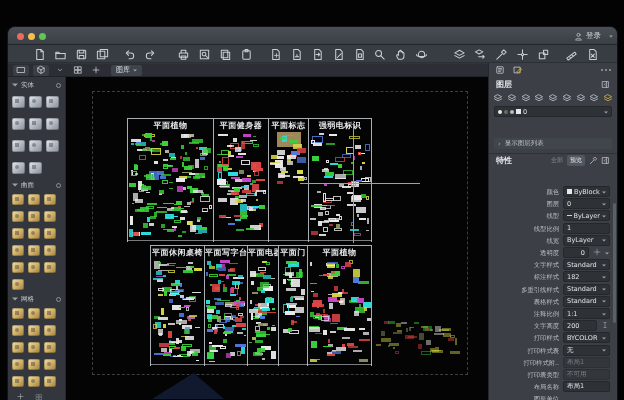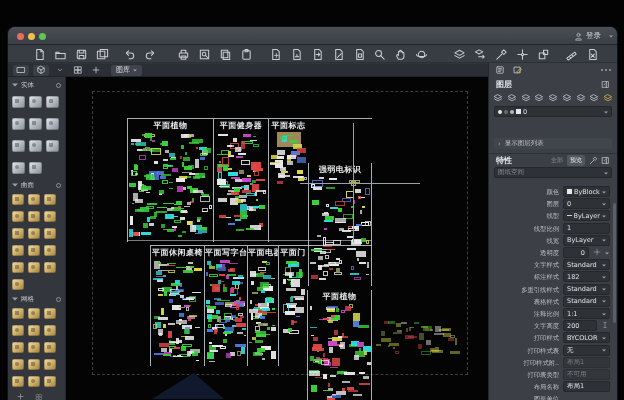--- a/index.html
+++ b/index.html
@@ -37,21 +37,21 @@
   .pcell.silver{background:linear-gradient(135deg,#e7eaee,#b9bfc7 45%,#868d97);}
   .pcell.tan{background:linear-gradient(135deg,#f0dfae,#d3b269 50%,#9e7f3e);}
   .pcell span{position:absolute;left:3px;top:3px;width:4px;height:4px;background:rgba(30,30,34,.35);}
   .pcell span.rnd{border-radius:50%;}
   .pfoot{display:flex;gap:10px;padding:2px 8px;align-items:center;}
   
   .canvas{position:absolute;left:58px;top:50px;width:422px;bottom:0;background:#040404;overflow:hidden;}
   .dashed{position:absolute;left:26px;top:14px;width:376px;height:284px;border:1px dashed #3c3e40;}
   .draw-row{position:absolute;border-top:1px solid rgba(198,204,210,.85);border-bottom:1px solid rgba(198,204,210,.6);}
   .draw-col{position:absolute;top:0;border-left:1px solid rgba(198,204,210,.85);overflow:hidden;}
-  .draw-col.last{border-right:1px solid rgba(198,204,210,.85);margin-top:44px;}
+  .draw-col.last{border-right:1px solid rgba(198,204,210,.85);}
   .draw-title{position:absolute;left:0;right:0;top:1px;text-align:center;font-size:8px;font-weight:bold;color:#e8eaec;letter-spacing:.5px;white-space:nowrap;}
   .xh{position:absolute;background:#9ba1a7;}
   .pickbox{position:absolute;width:5px;height:5px;border:1px solid #9ba1a7;background:transparent;}
   .ucs{position:absolute;left:86px;top:296px;width:72px;height:26px;background:#131c33;clip-path:polygon(0 100%,100% 100%,58% 0);opacity:.9;}
   
   .rpanel{position:absolute;right:0;top:36px;width:129px;bottom:0;background:#3c4046;border-left:1px solid #24272b;font-size:6.5px;overflow:hidden;}
   .rstrip{position:absolute;left:0;top:0;right:0;height:14px;display:flex;align-items:center;padding:0 6px;gap:8px;}
   .dots{margin-left:auto;display:flex;gap:2px;}
   .dots i{width:2px;height:2px;border-radius:50%;background:#9aa0a7;}
   .rph{position:absolute;left:0;right:0;display:flex;align-items:center;padding:0 7px;font-size:8px;font-weight:bold;color:#e8eaed;}
@@ -895,21 +895,21 @@
               <div style="position: absolute; left: 53.2px; top: 42.6px; width: 3.1px; height: 2.5px; border: 1px solid rgb(216, 216, 69); opacity: 0.97;"></div>
               <div style="position: absolute; left: 29.2px; top: 44.5px; width: 3.6px; height: 4.4px; background: rgb(58, 210, 58); opacity: 0.99;"></div>
               <div style="position: absolute; left: 20.5px; top: 43.8px; width: 8.7px; height: 1.7px; border: 1px solid rgb(46, 224, 224); opacity: 0.97;"></div>
               <div style="position: absolute; left: 10.3px; top: 14.2px; width: 5.1px; height: 1.5px; border: 1px solid rgb(236, 236, 236); opacity: 0.89;"></div>
               <div style="position: absolute; left: 7.7px; top: 71.9px; width: 4.2px; height: 2px; border: 1px solid rgb(236, 236, 236); opacity: 0.71;"></div>
               <div style="position: absolute; left: 20.6px; top: 100.7px; width: 9.9px; height: 1.1px; border: 1px solid rgb(236, 236, 236); opacity: 1;"></div>
               <div style="position: absolute; left: 57.4px; top: 110.5px; width: 3px; height: 1.1px; background: rgb(236, 236, 236); opacity: 0.76;"></div>
               <div style="position: absolute; left: 14.8px; top: 65.2px; width: 3px; height: 1.6px; border: 1px solid rgb(210, 73, 210); opacity: 0.91;"></div>
             </div>
           </div>
-          <div class="draw-row" style="left: 84px; top: 168px; width: 222px; height: 156px;">
+          <div class="draw-row" style="left: 84px; top: 168px; width: 222px; height: 120px;">
             <div class="draw-col" style="left: 0px; width: 54px; height: 120px;">
               <div class="draw-title">平面休闲桌椅</div>
               <div style="position: absolute; left: 34.7px; top: 20.1px; width: 6px; height: 4.5px; background: rgb(236, 236, 236); opacity: 0.8;"></div>
               <div style="position: absolute; left: 18.1px; top: 48.4px; width: 6.6px; height: 1.3px; background: rgb(236, 236, 236); opacity: 0.83;"></div>
               <div style="position: absolute; left: 7.4px; top: 47.6px; width: 4.7px; height: 1.3px; border: 1px solid rgb(216, 216, 69); opacity: 0.95;"></div>
               <div style="position: absolute; left: 6px; top: 32.6px; width: 5.8px; height: 3.7px; background: rgb(236, 236, 236); opacity: 0.89;"></div>
               <div style="position: absolute; left: 43.5px; top: 81.4px; width: 5.7px; height: 1.1px; background: rgb(236, 236, 236); opacity: 0.88;"></div>
               <div style="position: absolute; left: 29.5px; top: 100.4px; width: 5.5px; height: 5px; background: rgb(58, 210, 58); opacity: 0.93;"></div>
               <div style="position: absolute; left: 12.7px; top: 44.8px; width: 3.7px; height: 4.8px; background: rgb(58, 210, 58); opacity: 1;"></div>
               <div style="position: absolute; left: 3.9px; top: 75.9px; width: 6.1px; height: 6.5px; background: rgb(46, 224, 224); opacity: 0.81;"></div>
@@ -1450,24 +1450,20 @@
             </svg>
           </span>
         <span class="iw" id="propIcon2" style="margin-left:3px;">
             <svg width="9" height="9" viewBox="0 0 14 14" fill="none" stroke="#c9ced3" stroke-width="1.1" stroke-linecap="round" stroke-linejoin="round">
               <rect x="2.5" y="2.5" width="9" height="9"></rect>
               <path d="M8.5 2.5v9M6.5 5.5L5 7l1.5 1.5"></path>
             </svg>
           </span>
       </div>
 
-      <div class="rfield" style="position:absolute;left:5px;right:5px;top:104px;color:#8a9097;">
-        <span>图纸空间</span>
-        <span class="caret" style="margin-left:auto;"></span>
-      </div>
 
       <div id="propRows">
           <div class="rlabel" style="left: 0px; width: 70px; top: 125px;">颜色</div>
           <div class="rfield" style="position: absolute; left: 74px; top: 123px; right: 7px;">
             <span class="swatch"></span>
             <span>ByBlock</span>
             <span class="caret" style="margin-left:auto;"></span>
           </div>
           <div class="rlabel" style="left: 0px; width: 70px; top: 137.2px;">图层</div>
           <div class="rfield" style="position: absolute; left: 74px; top: 135.2px; right: 7px;">

